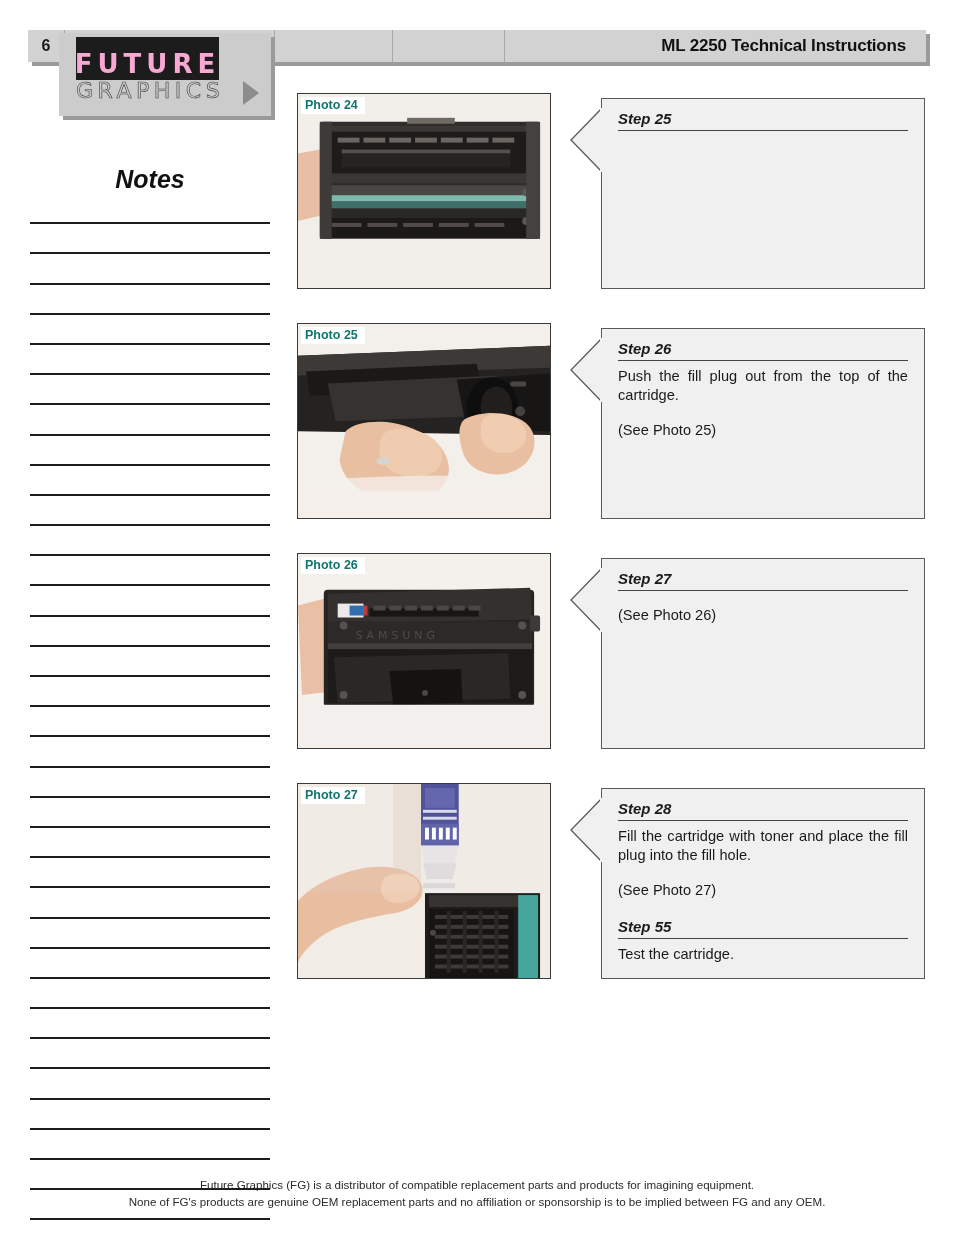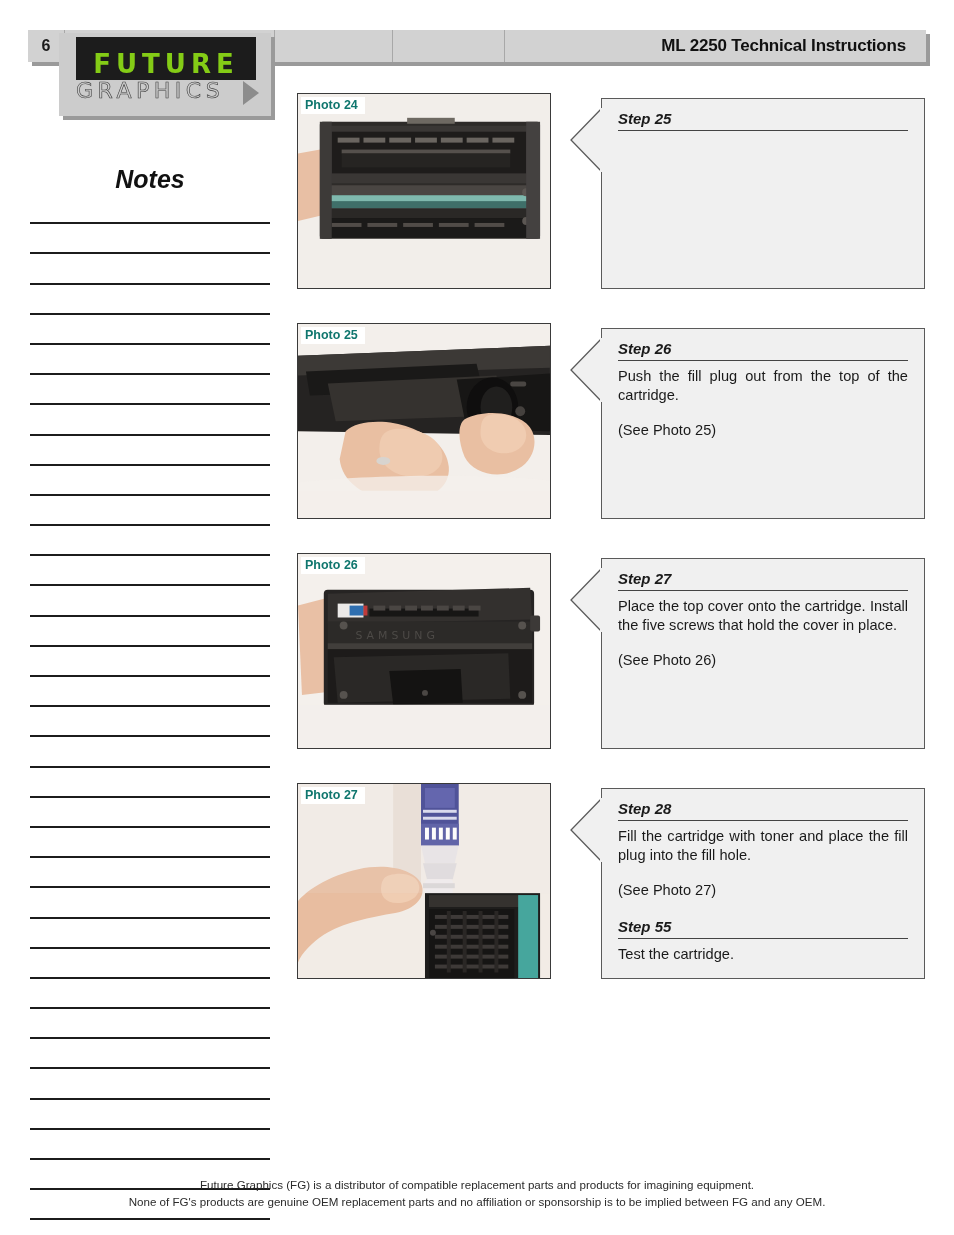--- a/index.html
+++ b/index.html
@@ -67,24 +67,24 @@
     top: 33px;
     width: 212px;
     height: 83px;
     background: #cccccc;
     box-shadow: 4px 4px 0 #9a9a9a;
   }
   #logo-future {
     position: absolute;
     left: 17px;
     top: 4px;
-    width: 180px;
+    width: 143px;
     height: 43px;
     background: #1c1c1c;
-    color: #84cc16;
+    color: #f9a8d4;
     font-size: 26px;
     font-weight: bold;
     letter-spacing: 5px;
     display: flex;
     align-items: flex-end;
     justify-content: center;
     padding-bottom: 1px;
     box-sizing: border-box;
     font-family: "DejaVu Sans", sans-serif;
   }
@@ -394,21 +394,20 @@
       <rect x="234" y="62" width="10" height="16" rx="2" fill="#3c3937"></rect>
       <rect x="0" y="152" width="254" height="44" fill="#f3efec"></rect>
     </svg>
   </div>
   <svg class="step-pointer" viewBox="0 0 35 64">
     <path d="M35 0 L4 32 L35 64" fill="#f0f0f0" stroke="#5a5a5a" stroke-width="1.3"></path>
     <rect x="33" y="0" width="3" height="64" fill="#f0f0f0"></rect>
   </svg>
   <div class="step-box">
     <div class="step-head">Step 27</div>
-    <div class="step-body">Place the top cover onto the cartridge. Install the five screws that hold the cover in place.</div>
     <div class="step-ref">(See Photo 26)</div>
   </div>
 </div>
 
 <div class="row" id="row-3">
   <div class="photo-box">
     <div class="photo-label">Photo 27</div>
     <svg class="photo-art" viewBox="0 0 254 196" preserveAspectRatio="none">
       <rect width="254" height="196" fill="#f2ece6"></rect>
       <rect x="96" y="0" width="28" height="110" fill="#e2d4c6" opacity="0.55"></rect>

